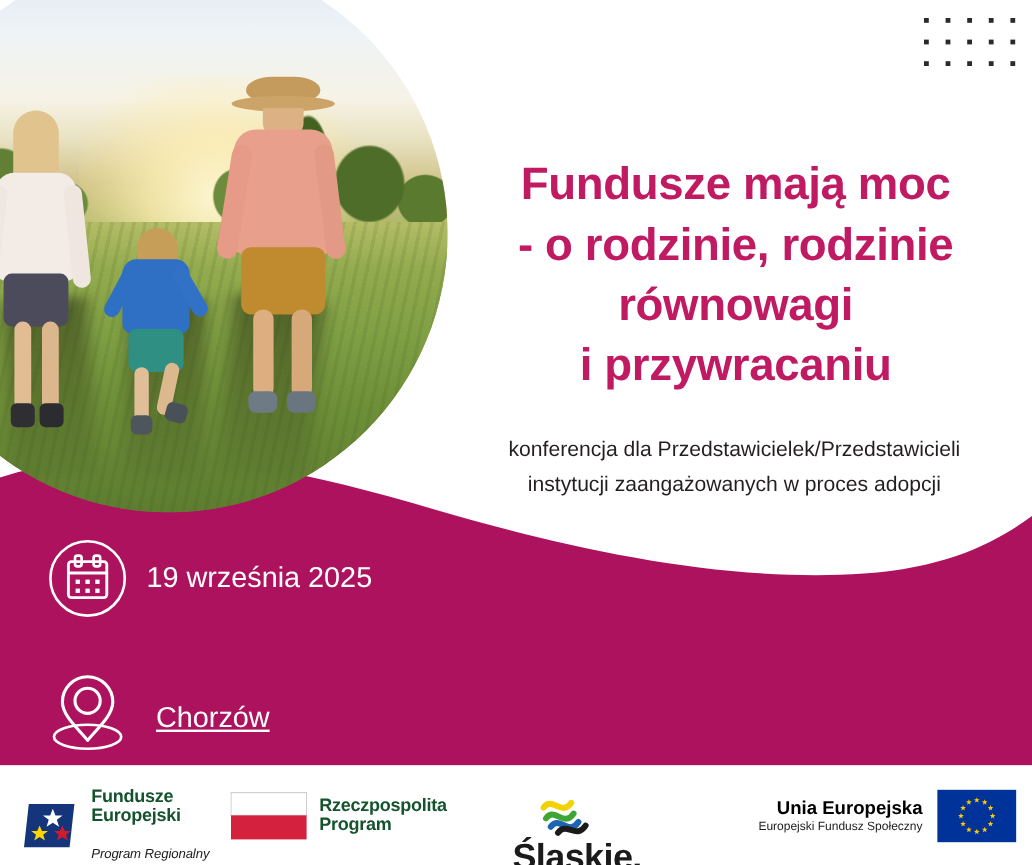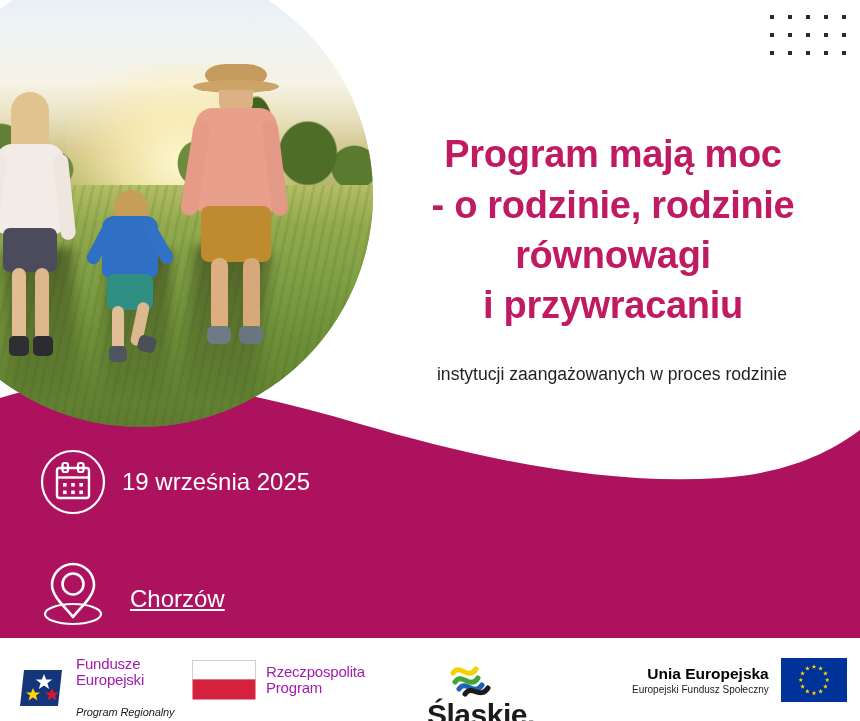--- a/index.html
+++ b/index.html
@@ -218,24 +218,24 @@
     align-items: center;
     position: absolute;
   }
   .logo-fe   { left: 18px;  top: 18px; }
   .logo-rp   { left: 192px; top: 22px; }
   .logo-sl   { left: 415px; top: 20px; flex-direction: column; }
   .logo-ue   { left: 632px; top: 20px; }
 
   .logo-txt { margin-left: 10px; }
   .logo-txt .t1 {
-    font-weight: normal;
+    font-weight: bold;
     font-size: 15px;
     line-height: 1.08;
-    color: #a21caf;
+    color: #14532d;
     display: block;
     letter-spacing: -0.2px;
   }
   .logo-txt .t2 {
     font-size: 11px;
     line-height: 1.2;
     color: #1b1b1b;
     display: block;
     margin-top: 18px;
     letter-spacing: -0.1px;
@@ -323,28 +323,29 @@
       <i style="background: rgb(43, 43, 43);"></i>
       <i style="background: rgb(43, 43, 43);"></i>
     <i style="background: rgb(43, 43, 43);"></i>
       <i style="background: rgb(43, 43, 43);"></i>
       <i style="background: rgb(43, 43, 43);"></i>
       <i style="background: rgb(43, 43, 43);"></i>
       <i style="background: rgb(43, 43, 43);"></i>
   </div>
 
   <h1 class="headline" style="color: rgb(192, 26, 99);">
-    <span class="line">Program mają moc</span>
+    <span class="line">Fundusze mają moc</span>
     <span class="line">- o rodzinie, rodzinie</span>
     <span class="line">równowagi</span>
     <span class="line">i przywracaniu</span>
   </h1>
 
   <div class="subtitle">
-    <span class="line">instytucji zaangażowanych w proces rodzinie</span>
+    <span class="line">konferencja dla Przedstawicielek/Przedstawicieli</span>
+    <span class="line">instytucji zaangażowanych w proces adopcji</span>
   </div>
 
   <div class="info-row date">
     <svg class="info-icon" viewBox="0 0 70 70">
       <circle cx="35" cy="35" r="31" fill="none" stroke="#ffffff" stroke-width="2.2"></circle>
       <rect x="19" y="21" width="32" height="30" rx="2.5" fill="none" stroke="#ffffff" stroke-width="2.4"></rect>
       <line x1="19" y1="30.5" x2="51" y2="30.5" stroke="#ffffff" stroke-width="2.4"></line>
       <rect x="24.5" y="16" width="5.5" height="9" rx="2" fill="none" stroke="#ffffff" stroke-width="2.2"></rect>
       <rect x="40" y="16" width="5.5" height="9" rx="2" fill="none" stroke="#ffffff" stroke-width="2.2"></rect>
       <g fill="#ffffff">

